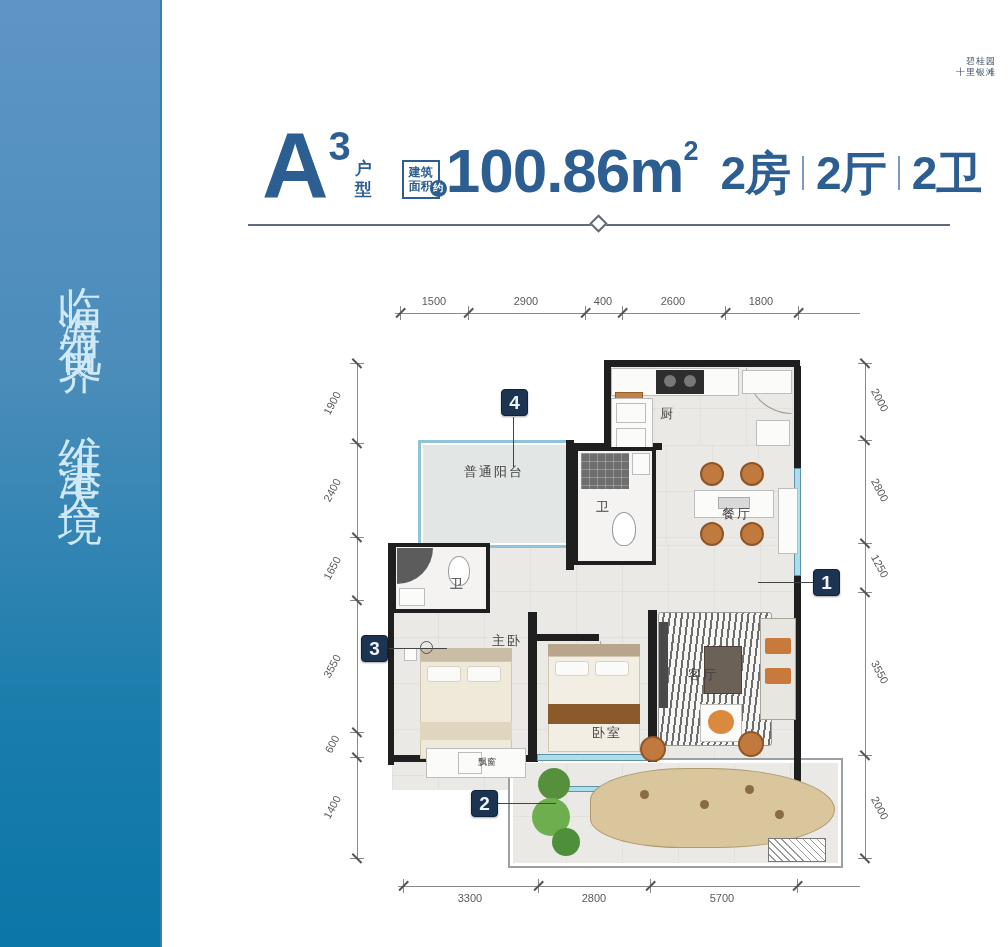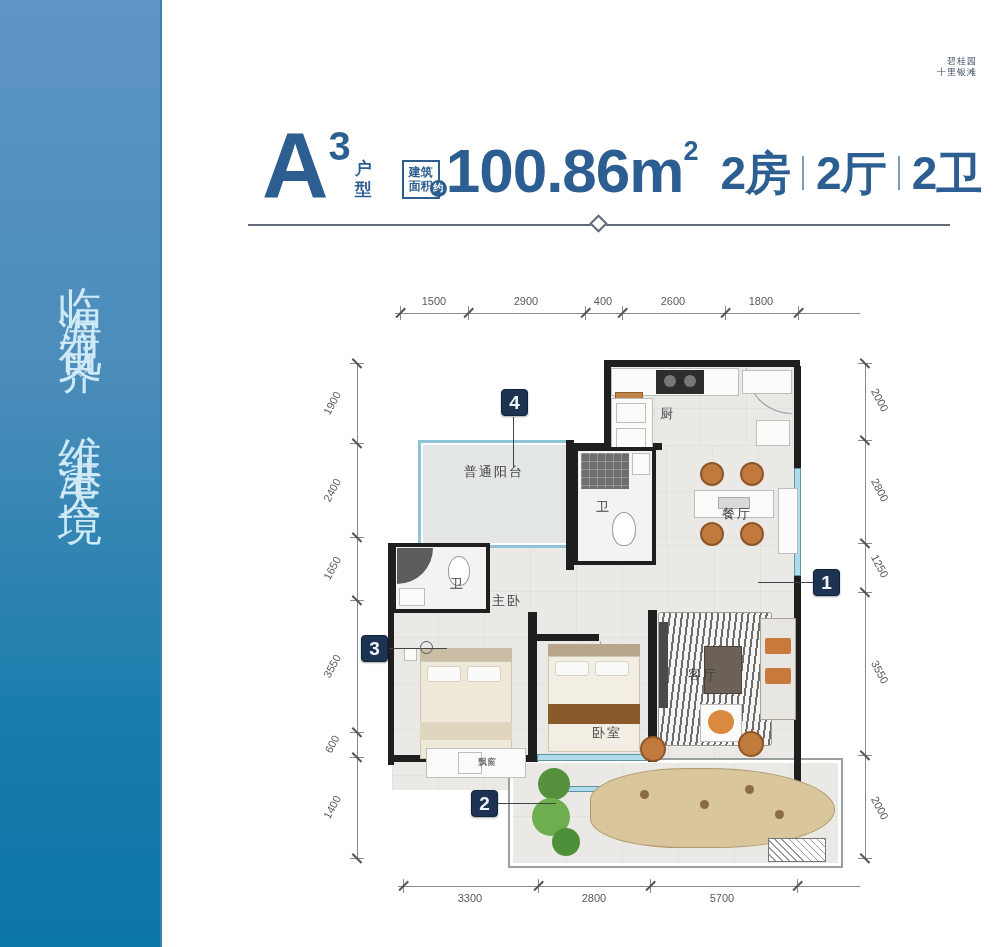--- a/index.html
+++ b/index.html
@@ -13,21 +13,21 @@
     border-right:2px solid #3d7fa9; }
   .slogan-wrap { position:absolute; left:0; top:252px; width:162px; height:620px;
     display:flex; flex-direction:column; align-items:center; gap:20px; }
   .slogan { writing-mode:vertical-rl; text-orientation:upright; letter-spacing:22px;
     font-size:44px; color:#cfe9f7; font-weight:400; }
   .slogan-diamond { font-size:16px; color:#cfe9f7; }
 
   
   .brand-en { position:absolute; right:28px; top:32px; font-size:18px; letter-spacing:2.5px;
     color:#3c4d63; font-weight:500; }
-  .brand-row { position:absolute; right:31px; top:56px; display:flex; align-items:center; gap:7px;justify-content:flex-end; }
+  .brand-row { position:absolute; right:12px; top:56px; display:flex; align-items:center; gap:7px;justify-content:flex-end; }
   .brand-small { display:flex; flex-direction:column; font-size:9px; line-height:1.25;
     color:#3c4d63; text-align:right; letter-spacing:1px; }
   .brand-main { font-size:27px; font-weight:bold; letter-spacing:3px; color:#2e3e54; }
 
   
   .title-row { position:absolute; left:262px; top:122px; display:flex; align-items:flex-start; color:#2d5e92; }
   .t-letter { font-size:92px; font-weight:bold; line-height:0.95; }
   .t-sup { font-size:40px; font-weight:bold; margin-top:2px; }
   .t-suffix { display:flex; flex-direction:column; font-size:17px; font-weight:bold;
     margin:36px 0 0 4px; line-height:1.25; }
@@ -290,21 +290,21 @@
     <div class="rock-dot" style="left:745px;top:785px"></div>
     <div class="rock-dot" style="left:775px;top:810px"></div>
     <div class="chair" style="left:640px;top:736px;width:26px;height:26px"></div>
     <div class="chair" style="left:738px;top:731px;width:26px;height:26px"></div>
     <div class="hatch-pad" style="left:768px;top:838px;width:58px;height:24px"></div>
 
     <span class="room-label" style="left:464px;top:463px">普通阳台</span>
     <span class="room-label" style="left:660px;top:405px">厨</span>
     <span class="room-label" style="left:596px;top:498px">卫</span>
     <span class="room-label" style="left:722px;top:505px">餐厅</span>
-    <span class="room-label" style="left:492px;top:592px">主卧</span>
+    <span class="room-label" style="left:492px;top:632px">主卧</span>
     <span class="room-label" style="left:450px;top:575px">卫</span>
     <span class="room-label" style="left:688px;top:666px">客厅</span>
     <span class="room-label" style="left:592px;top:724px">卧室</span>
     <span class="room-label small" style="left:478px;top:756px">飘窗</span>
 
     <div class="leader" style="left:758px;top:582px;width:55px;height:1px"></div>
     <div class="marker" style="left:813px;top:569px">1</div>
     <div class="leader" style="left:498px;top:803px;width:58px;height:1px"></div>
     <div class="marker" style="left:471px;top:790px">2</div>
     <div class="leader" style="left:389px;top:648px;width:58px;height:1px"></div>

